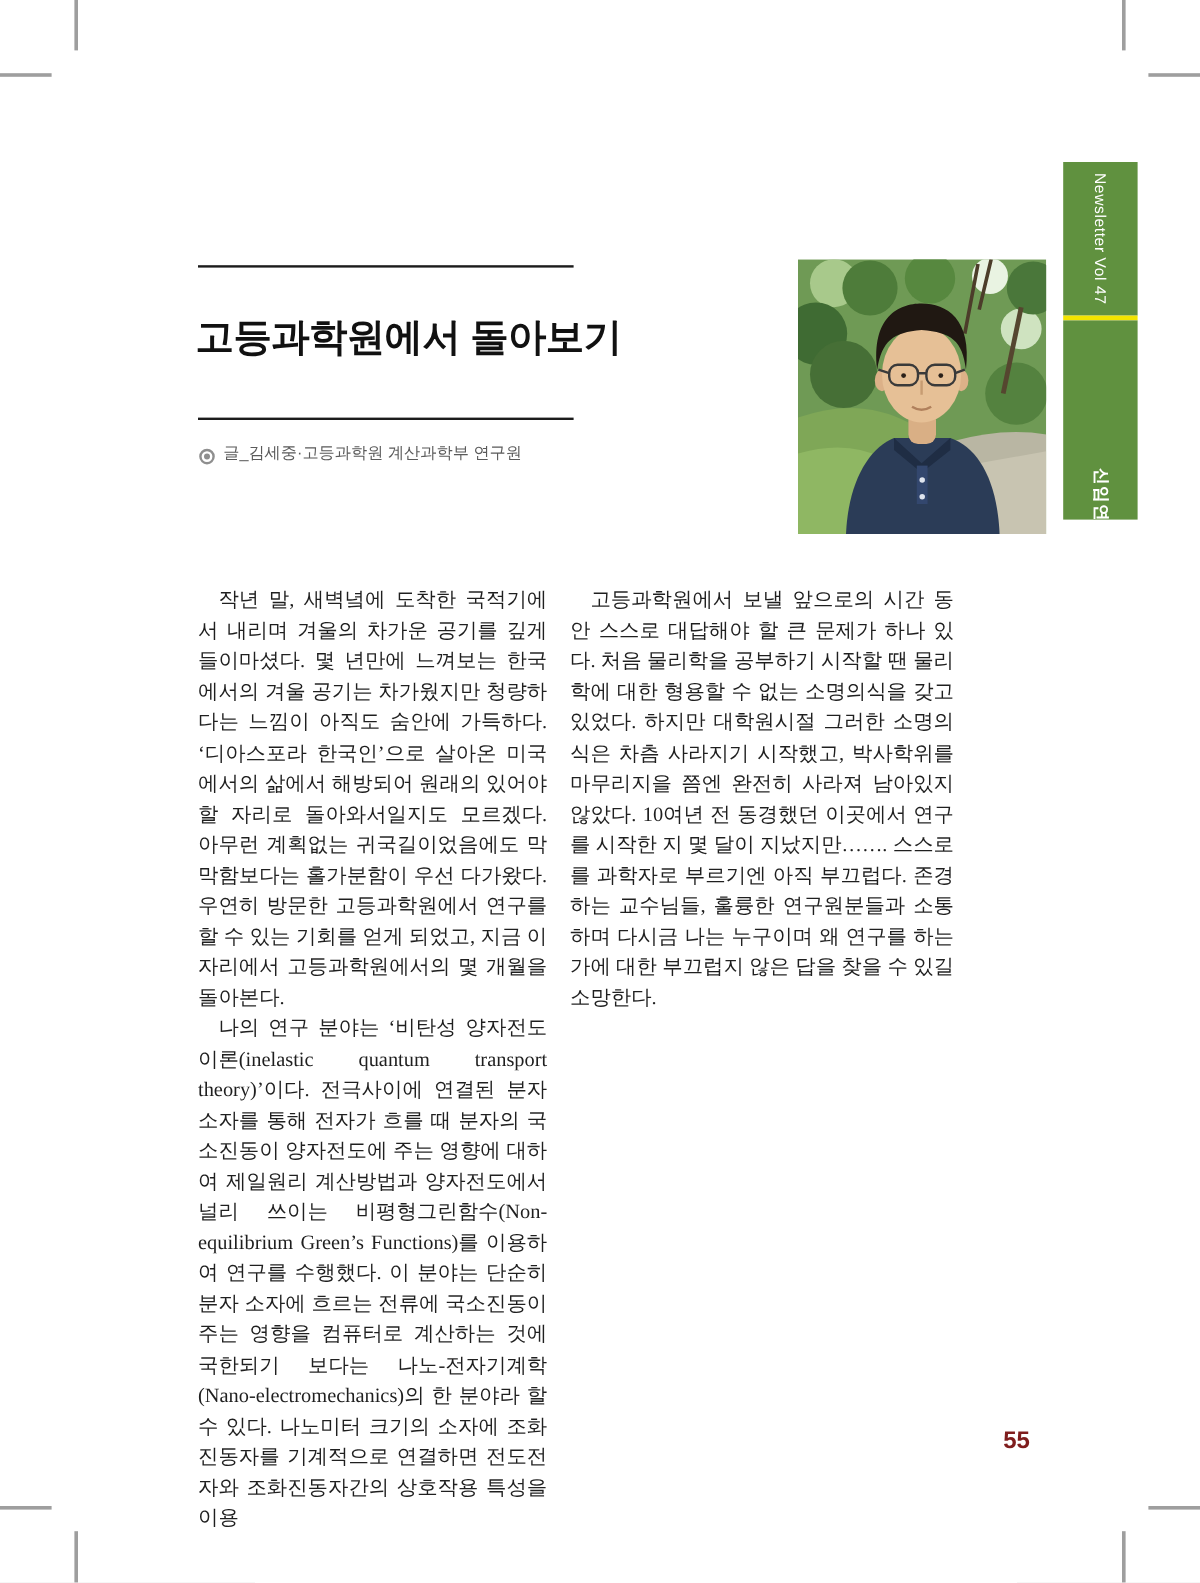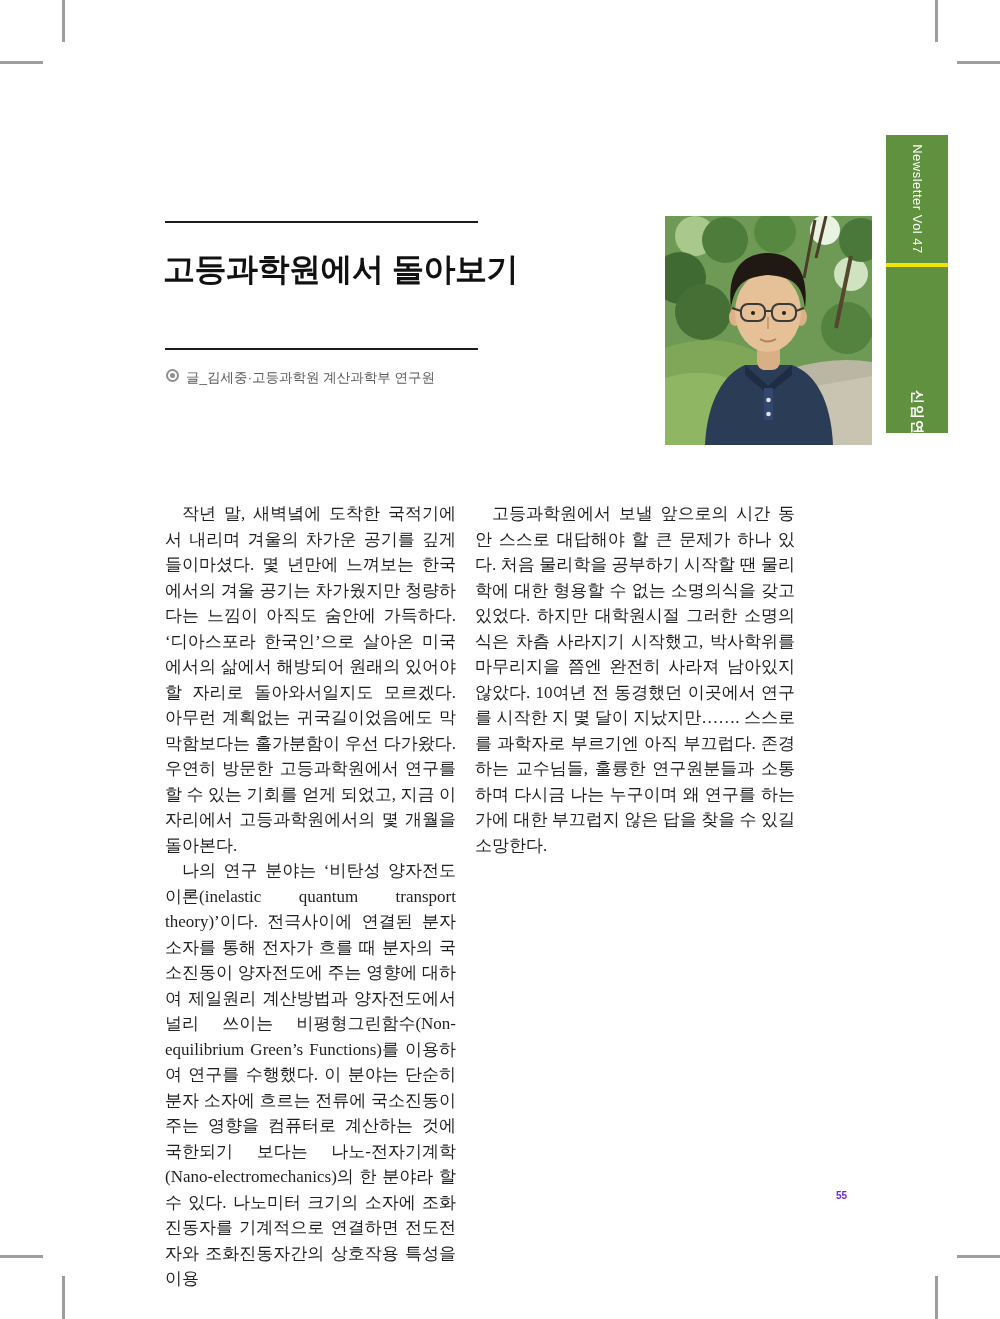--- a/index.html
+++ b/index.html
@@ -29,53 +29,53 @@
     transform:translate(-50%,-50%) rotate(90deg);
   }
   .vlabel-newsletter { top:64px;  font-size:13px; letter-spacing:.5px; }
   .vlabel-section    { top:178px; font-size:14px; font-weight:700; letter-spacing:1px; }
 
   
   .title-rule { position:absolute; left:165px; width:313px; height:2px; background:#1c1c1c; }
   .rule-top { top:221px; }
   .rule-bottom { top:348px; }
   .article-title {
-    position:absolute; left:163px; top:248px; margin:0;
+    position:absolute; left:163px; top:260px; margin:0;
     font-size:32px; font-weight:700; letter-spacing:-0.5px; color:#111111;
   }
   .byline {
     position:absolute; left:166px; top:369px;
-    display:flex; align-items:flex-start; gap:7px;
+    display:flex; align-items:flex-end; gap:7px;
     font-size:13.5px; color:#5a5a5a;
   }
   .byline-icon {
     width:13px; height:13px; border-radius:50%;
     border:2px solid #8f8f8f; box-sizing:border-box;
     display:flex; align-items:center; justify-content:center;
   }
   .byline-icon i { display:block; width:5px; height:5px; border-radius:50%; background:#8f8f8f; }
 
   
   .photo { position:absolute; left:665px; top:216px; width:207px; height:229px; overflow:hidden; }
   .photo svg { display:block; width:100%; height:100%; }
 
   
-  .col { position:absolute; top:501px; }
+  .col { position:absolute; top:487px; }
   .col-left  { left:165px; width:291px; }
   .col-right { left:475px; width:320px; }
   .col p {
     margin:0; font-family:"Liberation Serif", serif;
     font-size:17px; line-height:25.5px; text-align:justify;
     color:#1f1f1f; text-indent:17px; word-break:break-word;
   }
   .col p.no-indent { text-indent:0; }
 
   .page-number {
     position:absolute; left:836px; top:1190px;
-    font-size:10px; font-weight:700; color:#6d28d9;
+    font-size:20px; font-weight:700; color:#7f1d1d;
   }
 </style>
 </head>
 <body>
 
 <div class="page">
 
   <div class="crop crop-tl-v"></div>
   <div class="crop crop-tl-h"></div>
   <div class="crop crop-tr-v"></div>

